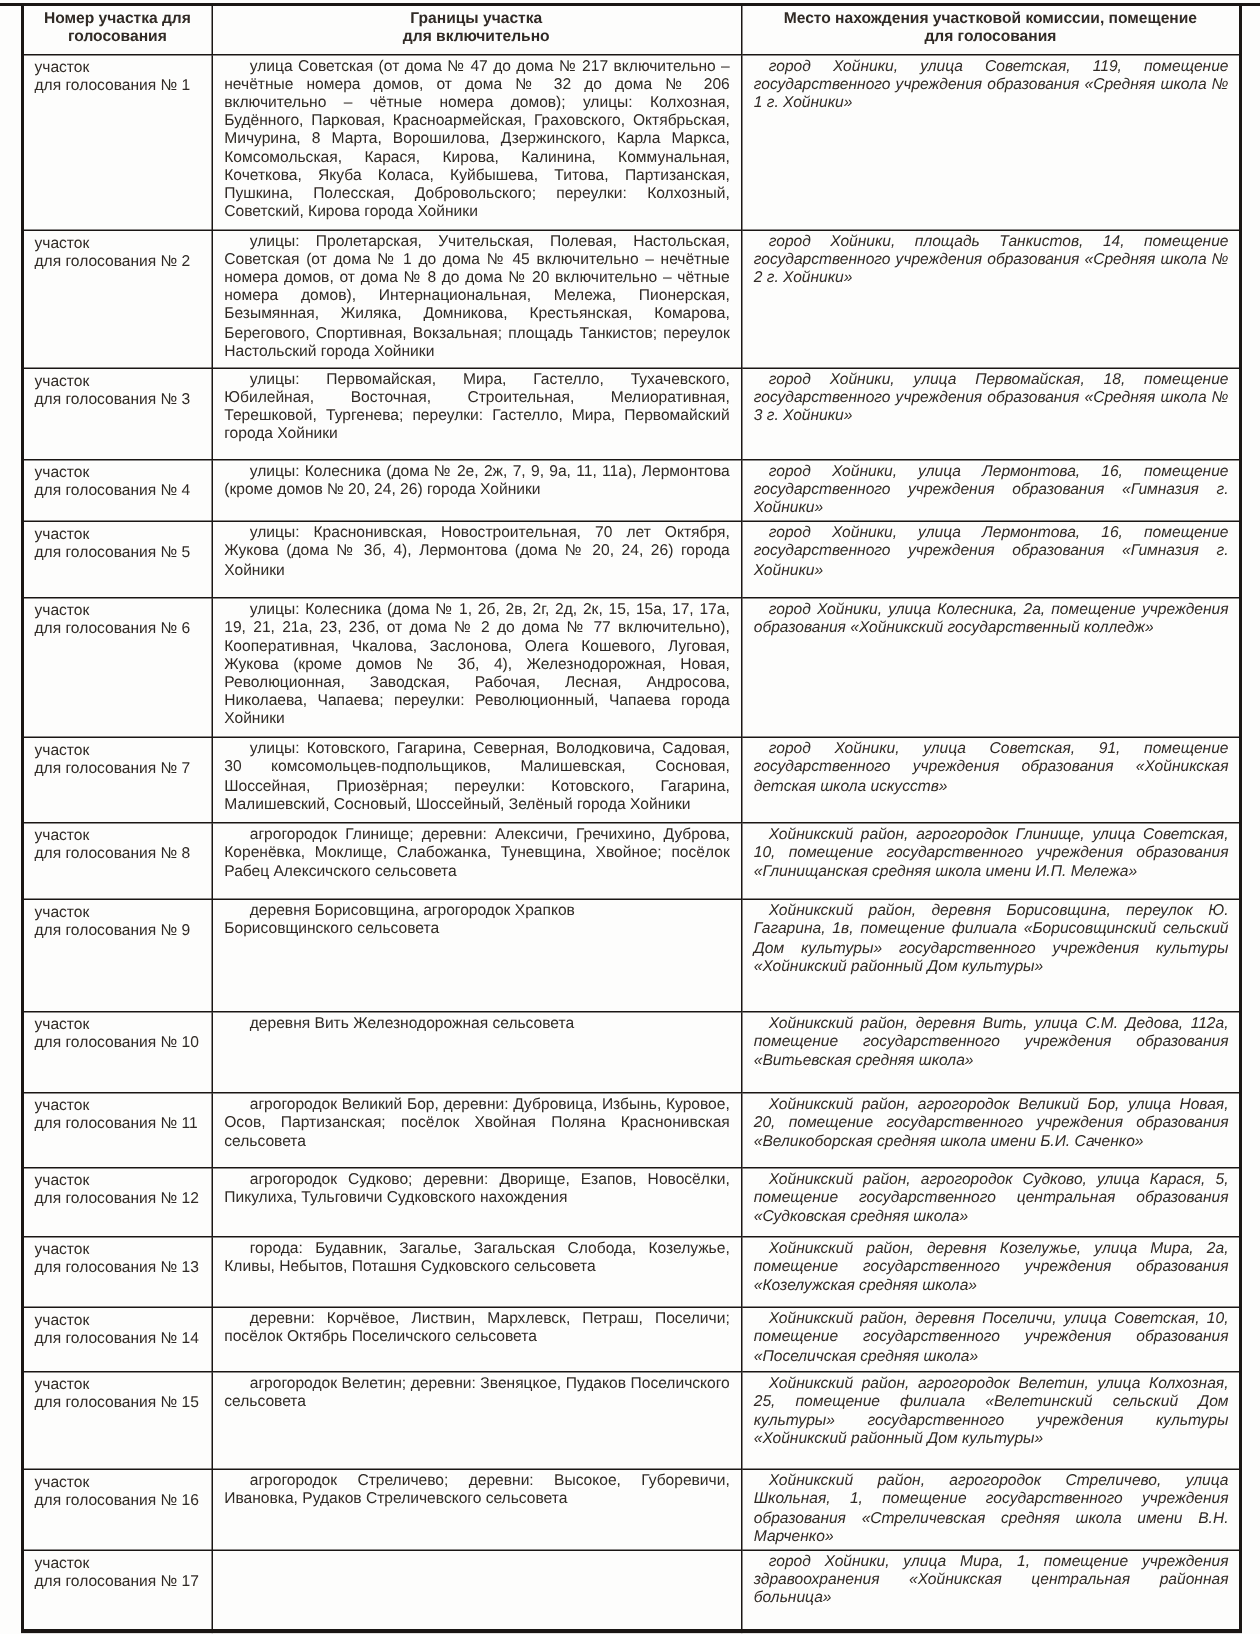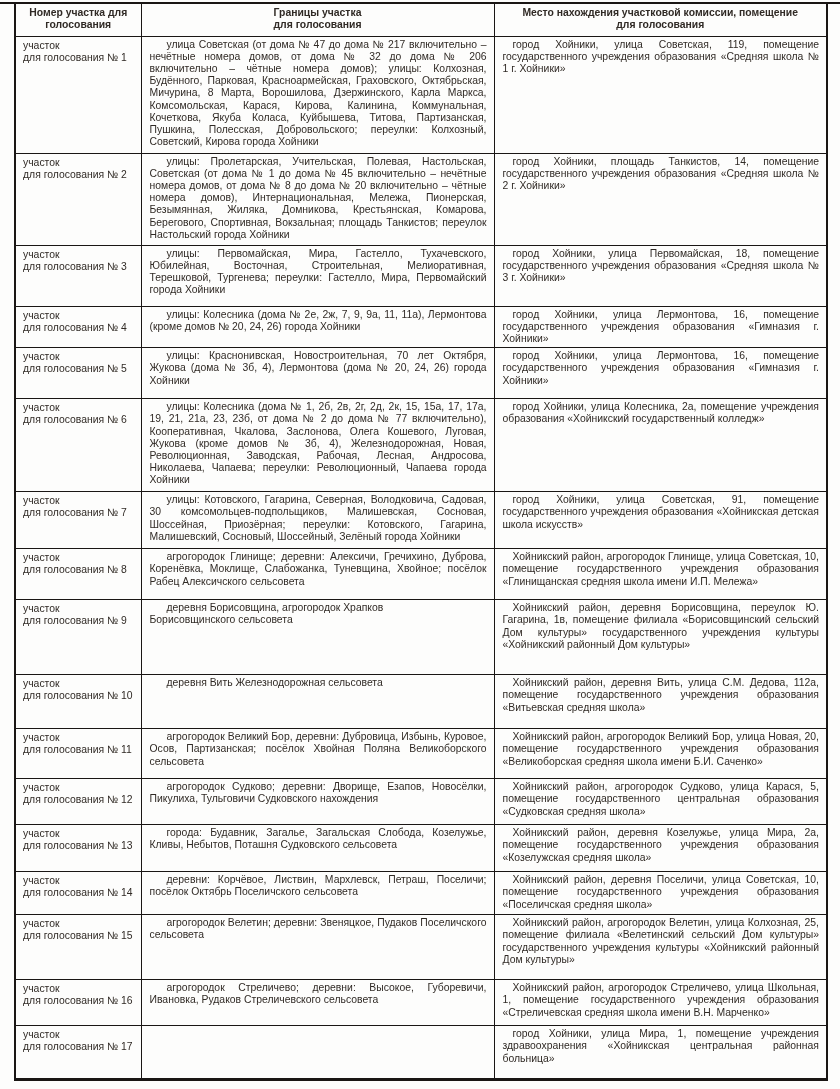--- a/index.html
+++ b/index.html
@@ -59,40 +59,41 @@
     padding: 2px 7px 2px 8px;
     text-align: justify;
     text-indent: 17px;
     white-space: pre-line;
   }
   td.location {
     padding: 2px 7px 2px 8px;
     text-align: justify;
     text-indent: 10px;
     white-space: pre-line;
+    font-style: italic;
   }
 </style>
 </head>
 <body>
 
 <div class="page">
   <div class="top-rule"></div>
 
   <table class="precincts">
     <colgroup>
       <col style="width:126px">
       <col style="width:353px">
       <col style="width:333px">
     </colgroup>
     <thead>
       <tr style="height:33px">
         <th class="hdr">Номер участка для
 голосования</th>
         <th class="hdr">Границы участка
-для голосования</th>
+для включительно</th>
         <th class="hdr">Место нахождения участковой комиссии, помещение
 для голосования</th>
       </tr>
     </thead>
     <tbody>
       <tr style="height:117px">
         <td class="precinct">участок
 для голосования № 1</td>
         <td class="boundaries">улица Советская (от дома № 47 до дома № 217 включительно – нечётные номера домов, от дома № 32 до дома № 206 включительно – чётные номера домов); улицы: Колхозная, Будённого, Парковая, Красноармейская, Граховского, Октябрьская, Мичурина, 8 Марта, Ворошилова, Дзержинского, Карла Маркса, Комсомольская, Карася, Кирова, Калинина, Коммунальная, Кочеткова, Якуба Коласа, Куйбышева, Титова, Партизанская, Пушкина, Полесская, Добровольского; переулки: Колхозный, Советский, Кирова города Хойники</td>
         <td class="location">город Хойники, улица Советская, 119, помещение государственного учреждения образования «Средняя школа № 1 г. Хойники»</td>
@@ -148,21 +149,21 @@
       </tr>
       <tr style="height:54px">
         <td class="precinct">участок
 для голосования № 10</td>
         <td class="boundaries">деревня Вить Железнодорожная сельсовета</td>
         <td class="location">Хойникский район, деревня Вить, улица С.М. Дедова, 112а, помещение государственного учреждения образования «Витьевская средняя школа»</td>
       </tr>
       <tr style="height:50px">
         <td class="precinct">участок
 для голосования № 11</td>
-        <td class="boundaries">агрогородок Великий Бор, деревни: Дубровица, Избынь, Куровое, Осов, Партизанская; посёлок Хвойная Поляна Великоборского сельсовета</td>
+        <td class="boundaries">агрогородок Великий Бор, деревни: Дубровица, Избынь, Куровое, Осов, Партизанская; посёлок Хвойная Поляна Краснонивская сельсовета</td>
         <td class="location">Хойникский район, агрогородок Великий Бор, улица Новая, 20, помещение государственного учреждения образования «Великоборская средняя школа имени Б.И. Саченко»</td>
       </tr>
       <tr style="height:46px">
         <td class="precinct">участок
 для голосования № 12</td>
         <td class="boundaries">агрогородок Судково; деревни: Дворище, Езапов, Новосёлки, Пикулиха, Тульговичи Судковского нахождения</td>
         <td class="location">Хойникский район, агрогородок Судково, улица Карася, 5, помещение государственного центральная образования «Судковская средняя школа»</td>
       </tr>
       <tr style="height:47px">
         <td class="precinct">участок

